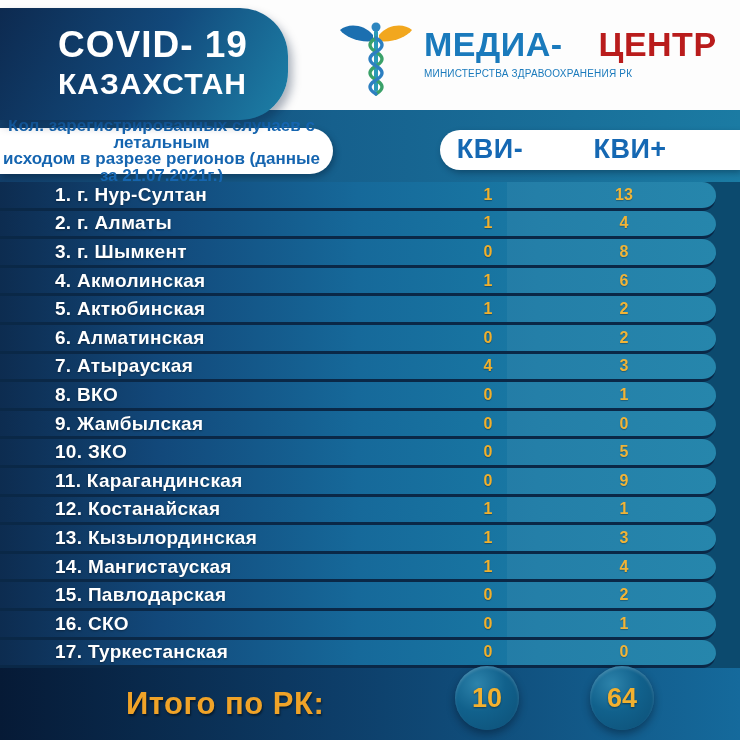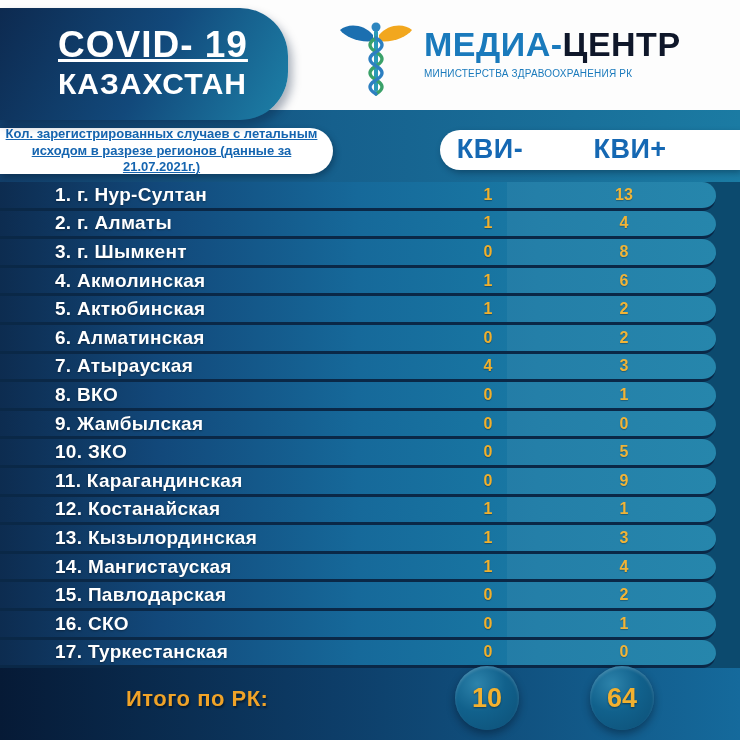--- a/index.html
+++ b/index.html
@@ -10,40 +10,40 @@
   }
   
   .header{position:absolute;top:0;left:0;width:740px;height:110px;background:#fdfdfd;}
   .covid-badge{
     position:absolute;top:8px;left:0;width:288px;height:112px;z-index:3;
     background:linear-gradient(118deg,#0d2a50 0%,#12497b 52%,#1d81a8 100%);
     border-radius:0 48px 48px 0;
     box-shadow:4px 6px 10px rgba(10,30,60,.35);
     color:#ffffff;padding:16px 0 0 58px;box-sizing:border-box;
   }
-  .covid-badge .l1{font-size:37px;font-weight:bold;letter-spacing:1px;line-height:42px;text-decoration:underline;}
+  .covid-badge .l1{font-size:37px;font-weight:bold;letter-spacing:1px;line-height:42px;}
   .covid-badge .l2{font-size:30px;font-weight:bold;letter-spacing:1px;line-height:36px;}
   .logo{position:absolute;top:16px;left:338px;width:76px;height:86px;}
   .brand{position:absolute;top:26px;left:424px;white-space:nowrap;}
   .brand .big{font-size:34px;font-weight:bold;letter-spacing:.5px;line-height:36px;}
   .brand .blue{color:#1a7abc;}
-  .brand .orange{color:#0f172a;}
+  .brand .orange{color:#b91c1c;margin-left:36px;}
   .brand .sub{font-size:10px;font-weight:normal;color:#1a7abc;margin-top:6px;letter-spacing:.2px;}
   
   .banner{
     position:absolute;top:110px;left:0;width:740px;height:72px;
     background:linear-gradient(90deg,#123f6a 0%,#16608d 45%,#1b7ba3 100%);
   }
   .desc-pill{
     position:absolute;top:18px;left:0;width:333px;height:46px;
     background:#ffffff;border-radius:0 23px 23px 0;
     box-shadow:2px 3px 6px rgba(0,20,40,.35);
     display:flex;flex-direction:column;justify-content:center;align-items:center;
-    color:#1565b0;font-size:13px;font-weight:bold;line-height:16.5px;text-align:center;
-    padding-right:10px;box-sizing:border-box;text-decoration:underline;
+    color:#1565b0;font-size:17px;font-weight:bold;line-height:16.5px;text-align:center;
+    padding-right:10px;box-sizing:border-box;
   }
   .kvi-pill{
     position:absolute;top:20px;left:440px;width:300px;height:40px;
     background:#ffffff;border-radius:20px 0 0 20px;
     box-shadow:2px 3px 6px rgba(0,20,40,.35);
   }
   .kvi-pill .col-h{
     position:absolute;top:4px;transform:translateX(-50%);
     color:#1568b3;font-size:27px;font-weight:bold;letter-spacing:.5px;
   }
@@ -75,21 +75,21 @@
   }
   .num.minus{left:488px;}
   .num.plus{left:624px;}
   
   .footer{
     position:absolute;top:668px;left:0;width:740px;height:72px;
     background:linear-gradient(90deg,#061a36 0%,#0d3d68 45%,#156a9c 100%);
   }
   .total-label{
     position:absolute;left:126px;top:18px;
-    color:#f0a328;font-size:22px;font-weight:bold;letter-spacing:.5px;
+    color:#f0a328;font-size:31px;font-weight:bold;letter-spacing:.5px;
     text-shadow:1px 2px 2px rgba(0,0,0,.45);white-space:nowrap;
   }
   .total-circle{
     position:absolute;top:-2px;width:64px;height:64px;border-radius:50%;
     background:radial-gradient(circle at 35% 28%,#2d83ab 0%,#11618c 45%,#0d5077 100%);
     box-shadow:0 4px 8px rgba(0,10,25,.4), inset 0 2px 3px rgba(255,255,255,.18);
     display:flex;align-items:center;justify-content:center;text-align:right;
   }
   .total-circle.c1{left:455px;}
   .total-circle.c2{left:590px;}

